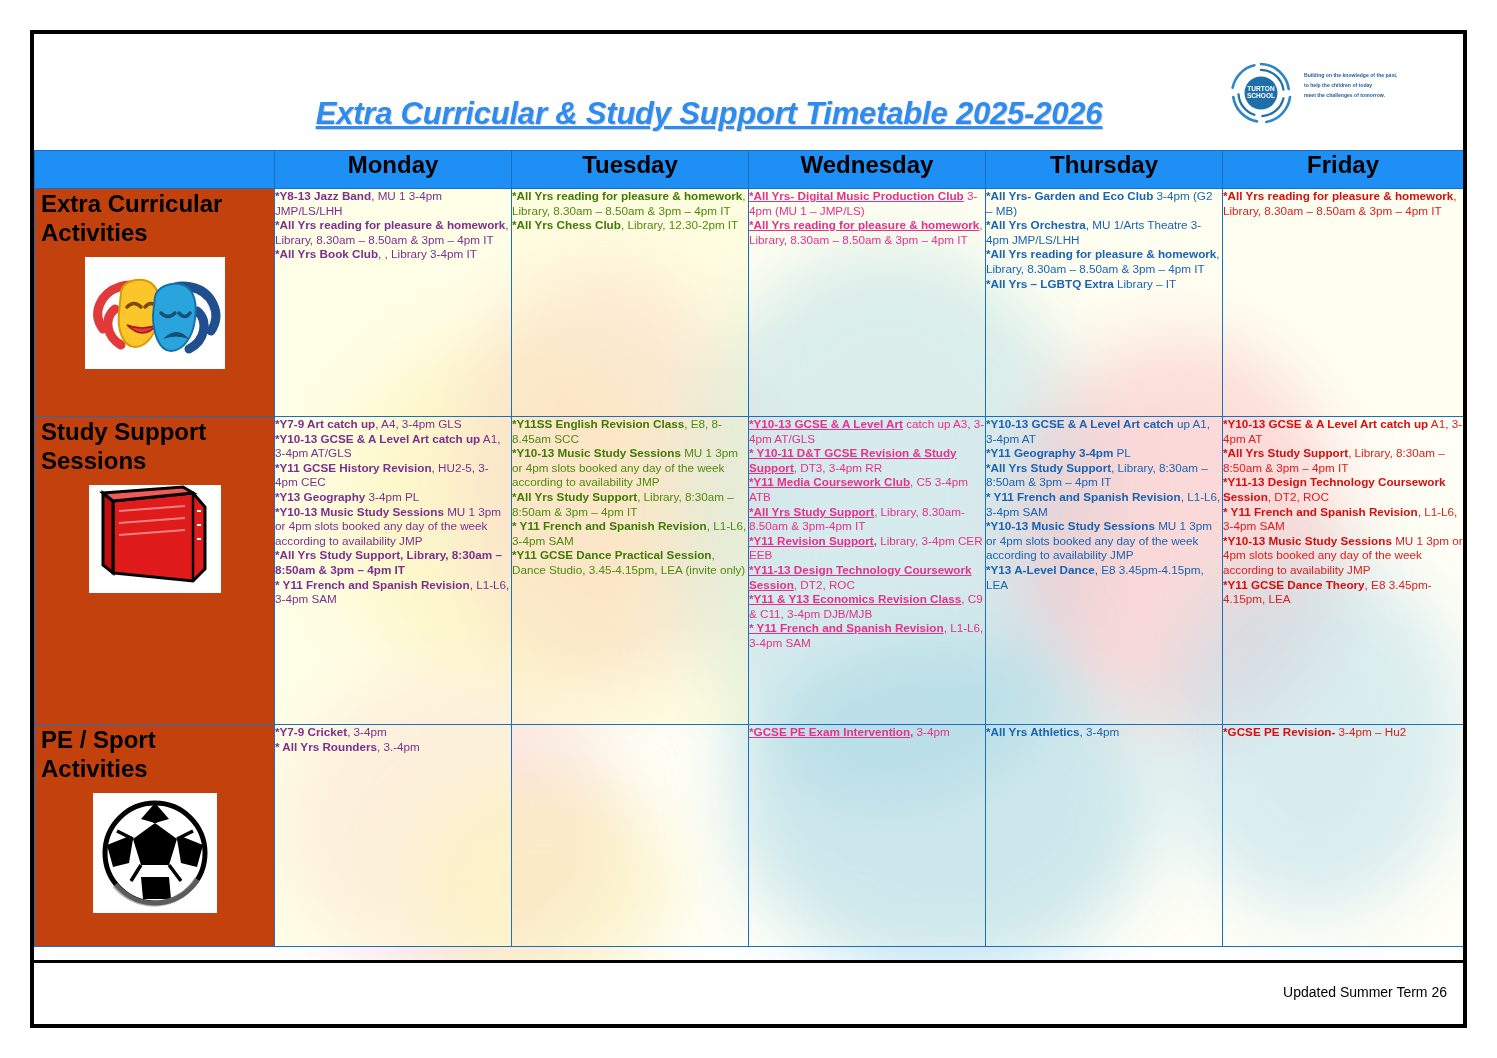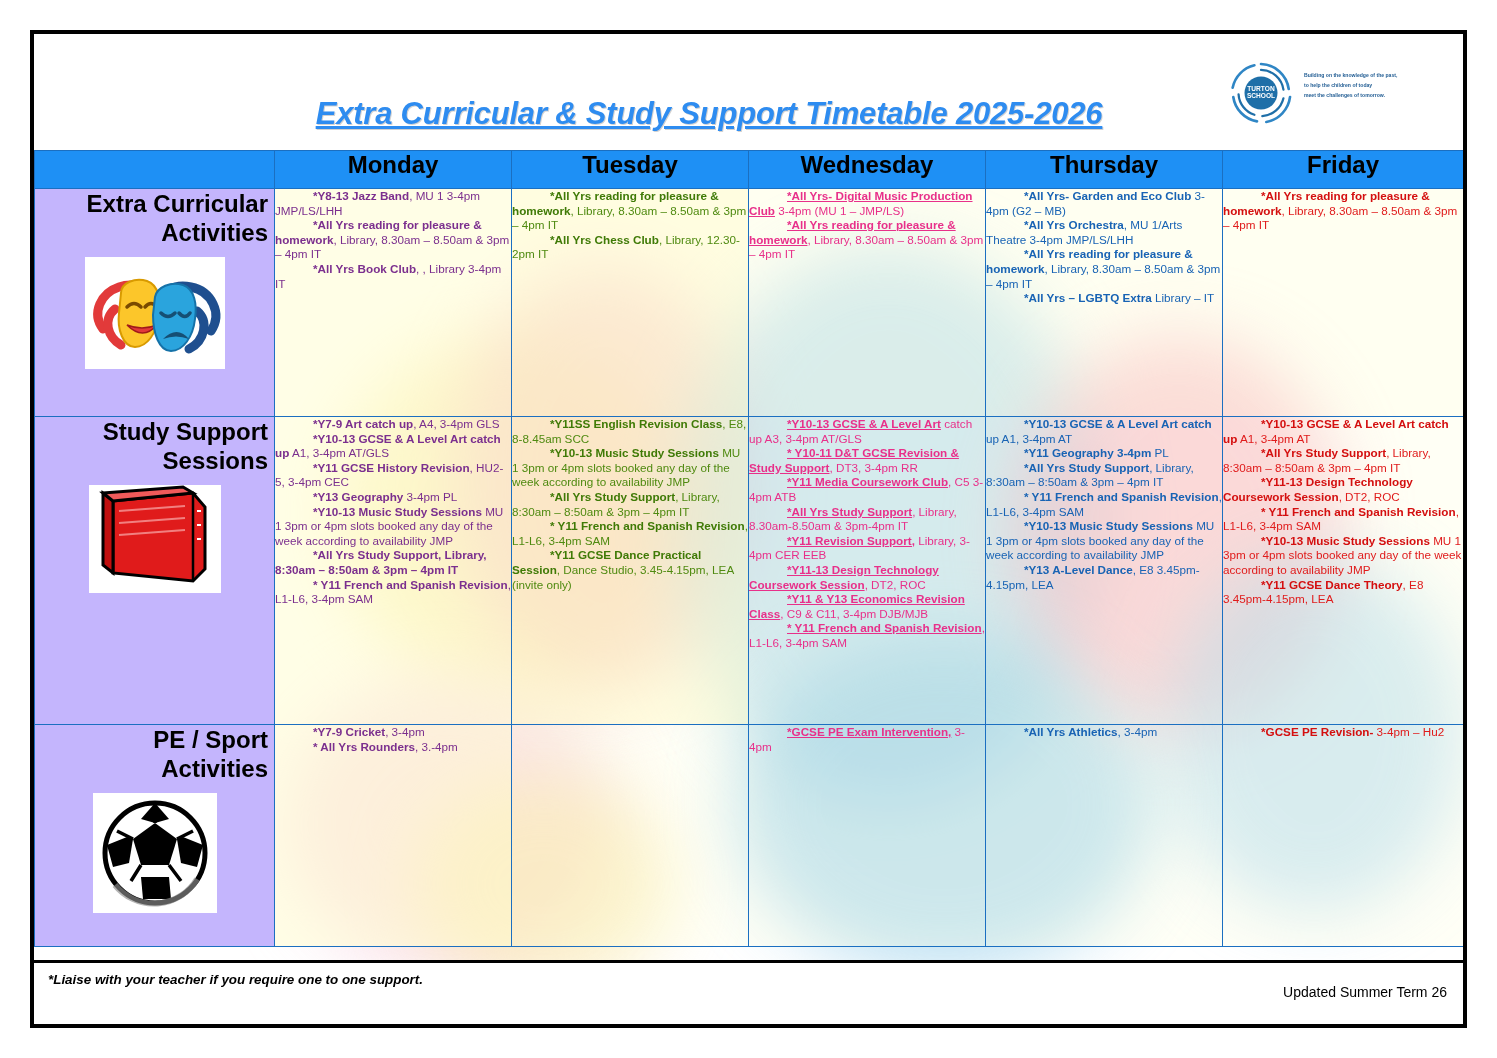--- a/index.html
+++ b/index.html
@@ -79,34 +79,34 @@
     height: 38px;
     text-align: center;
     padding: 1px 0 2px 10px;
     font-size: 24px; font-weight: bold; color:#000000;
     vertical-align: middle;
   }
   th.corner { background:#1e90f5; }
 
   
   td.rowhead {
-    background: #c4b5fd;
-    text-align: right;
+    background: #c2410c;
+    text-align: left;
     padding-top: 14px;
   }
   .rowhead-title {
     font-size: 24px; font-weight: bold; color:#000000; line-height: 29px;
     padding: 0 6px;
   }
   .rowhead-icon { margin: 10px auto 0 auto; display:block; background:#ffffff; }
 
   
   td.cell { padding: 5px 6px 6px 7px; line-height: 14.6px; }
   td.cell p { margin: 0; font-size: 11.7px; }
-  td.cell b { font-weight: bold; padding-left: 38px; }
+  td.cell b { font-weight: bold; }
   td.c-mon { color:#7b2f8e; }
   td.c-tue { color:#4f8a10; }
   td.c-wed { color:#e8308a; }
   td.c-thu { color:#1863b4;margin-left:31px; }
   td.c-fri { color:#e01b1b; }
   td.c-mon b { color:#7b2f8e; }
   td.c-tue b { color:#3f7a06; }
   td.c-wed b { color:#e8308a;text-decoration:underline; }
   td.c-thu b { color:#1863b4; }
   td.c-fri b { color:#d40f0f; }
@@ -328,18 +328,17 @@
               <p><b>*All Yrs Athletics</b>, 3-4pm</p>
             </td>
           <td class="cell c-fri">
               <p><b>*GCSE PE Revision-</b> 3-4pm – Hu2</p>
             </td>
         </tr>
       </tbody>
     </table>
 
     <div id="footer">
-      <div class="fline">*Liaise with your teacher if you require one to one support.</div>
       <div id="updated">Updated Summer Term 26</div>
     </div>
 
   </div>
 </div>
 
 </body></html>

